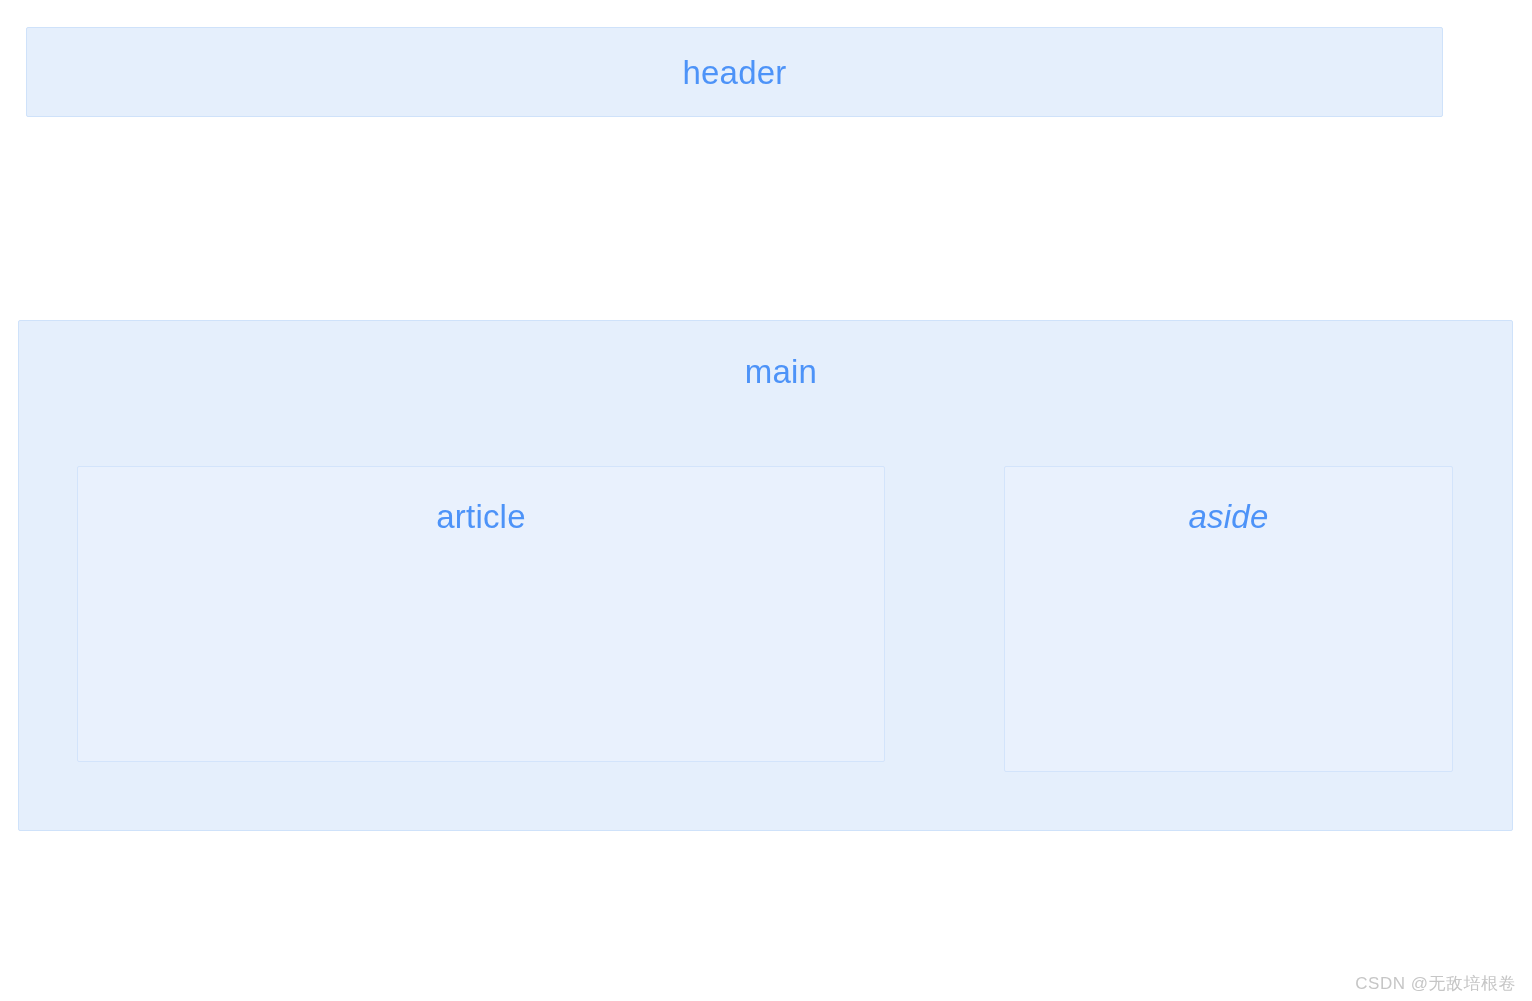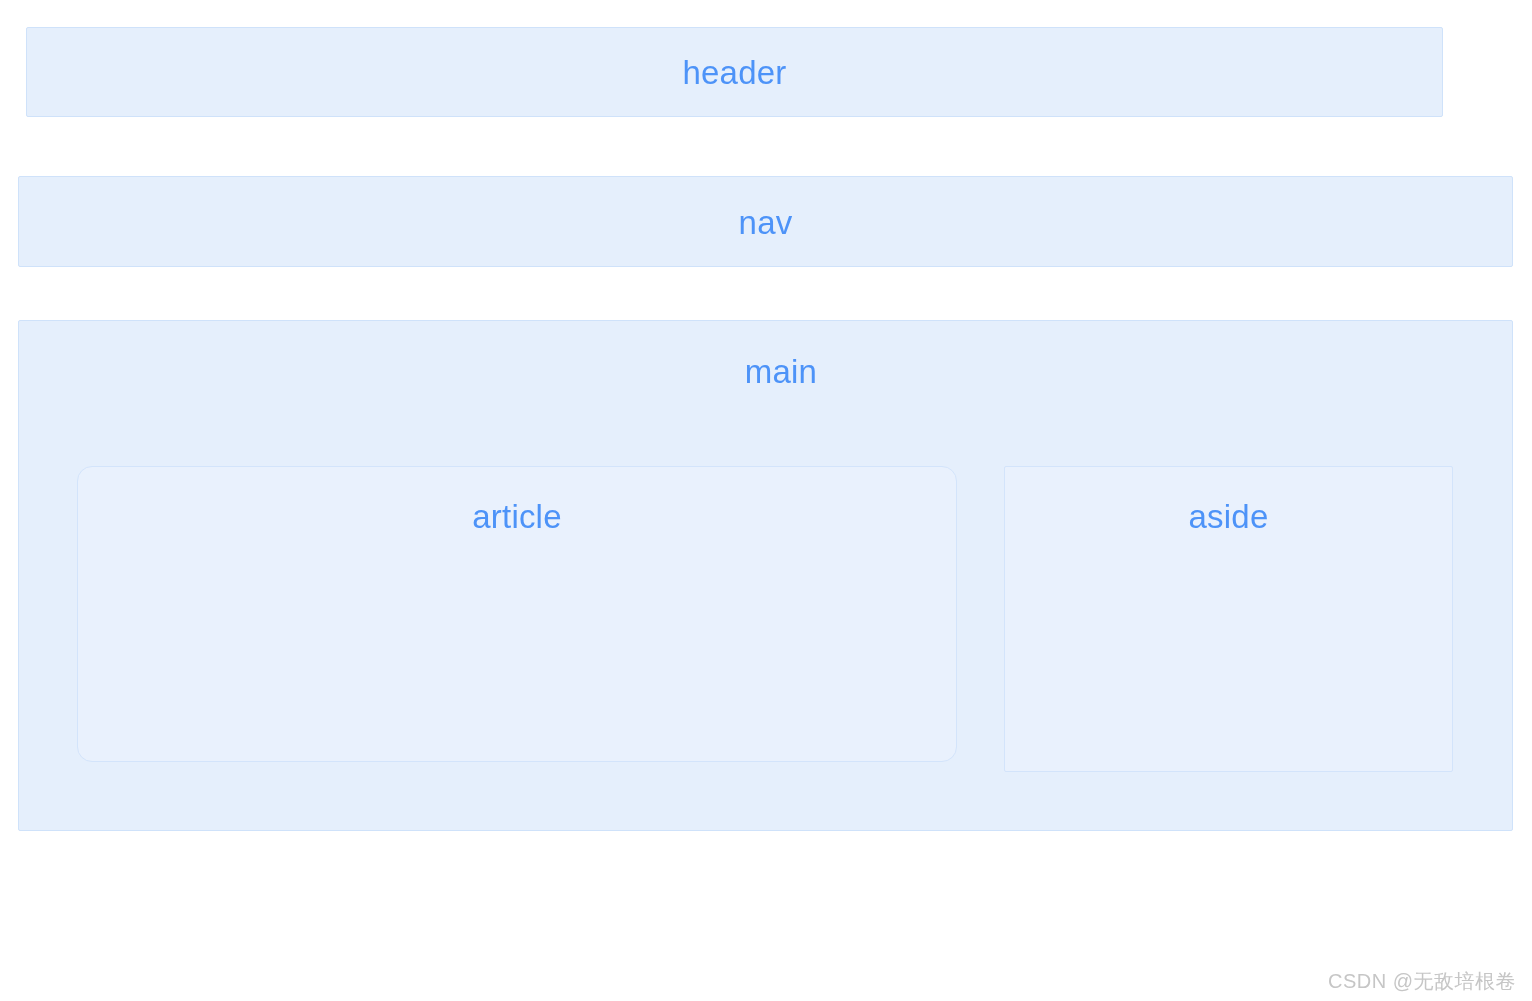--- a/index.html
+++ b/index.html
@@ -75,75 +75,71 @@
 
   
   .box.nested {
     background: #e9f1fd;
     border: 1px solid #d3e4fb;
   }
 
   #article-box {
     left: 58px;
     top: 145px;
-    width: 880px;
+    width: 808px;
     height: 296px;
-    border-radius: 15px;
   }
   #article-box > .box-label { top: 33px; }
 
   #section-box {
     left: 60px;
     top: 145px;
     width: 690px;
     height: 90px;
   }
   #section-box > .box-label { top: 28px; }
 
   #aside-box {
     left: 985px;
     top: 145px;
     width: 449px;
     height: 306px;
   }
-  #aside-box > .box-label { top: 33px; }
+  #aside-box > .box-label { top: 33px; font-style: italic; }
 
   #footer-box {
     left: 18px;
     top: 886px;
     width: 1495px;
     height: 91px;
   }
   #footer-box > .box-label { top: 29px; }
 
   
   #watermark {
     position: absolute;
     right: 16px;
     bottom: 6px;
     color: #c6c6c6;
-    font-size: 20px;
+    font-size: 17px;
     letter-spacing: 0.5px;
     white-space: nowrap;
     user-select: none;
     font-family: "Liberation Sans", "DejaVu Sans", sans-serif;
   }
 </style>
 </head>
 <body>
 
 <div class="canvas">
 
   <div class="box" id="header-box">
     <div class="box-label">header</div>
   </div>
 
-  <div class="box" id="nav-box">
-    <div class="box-label">nav</div>
-  </div>
 
   <div class="box" id="main-box">
     <div class="box-label">main</div>
 
     <div class="box nested" id="article-box">
       <div class="box-label">article</div>
 
     </div>
 
     <div class="box nested" id="aside-box">

